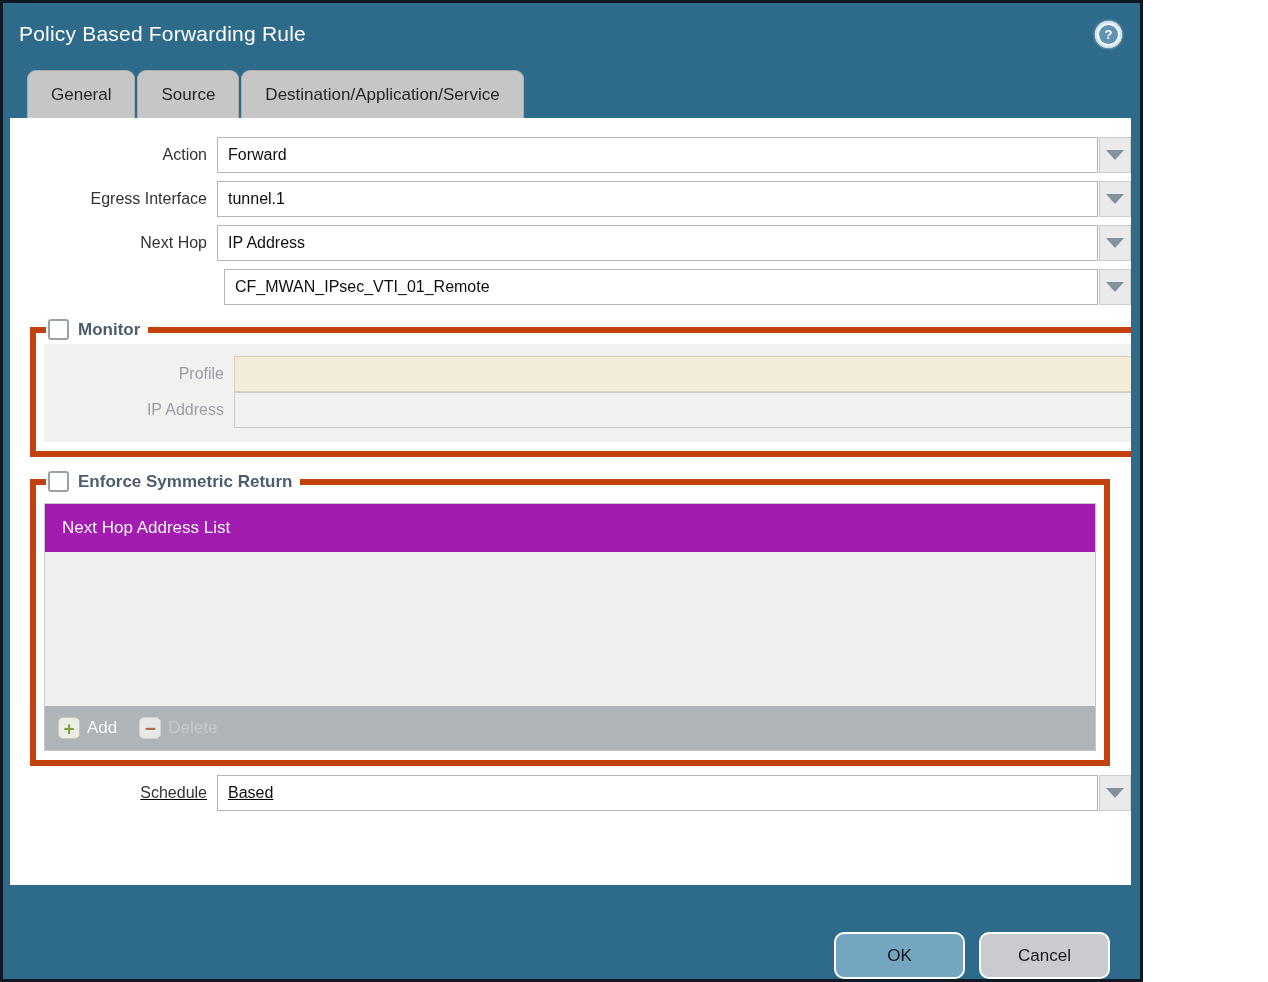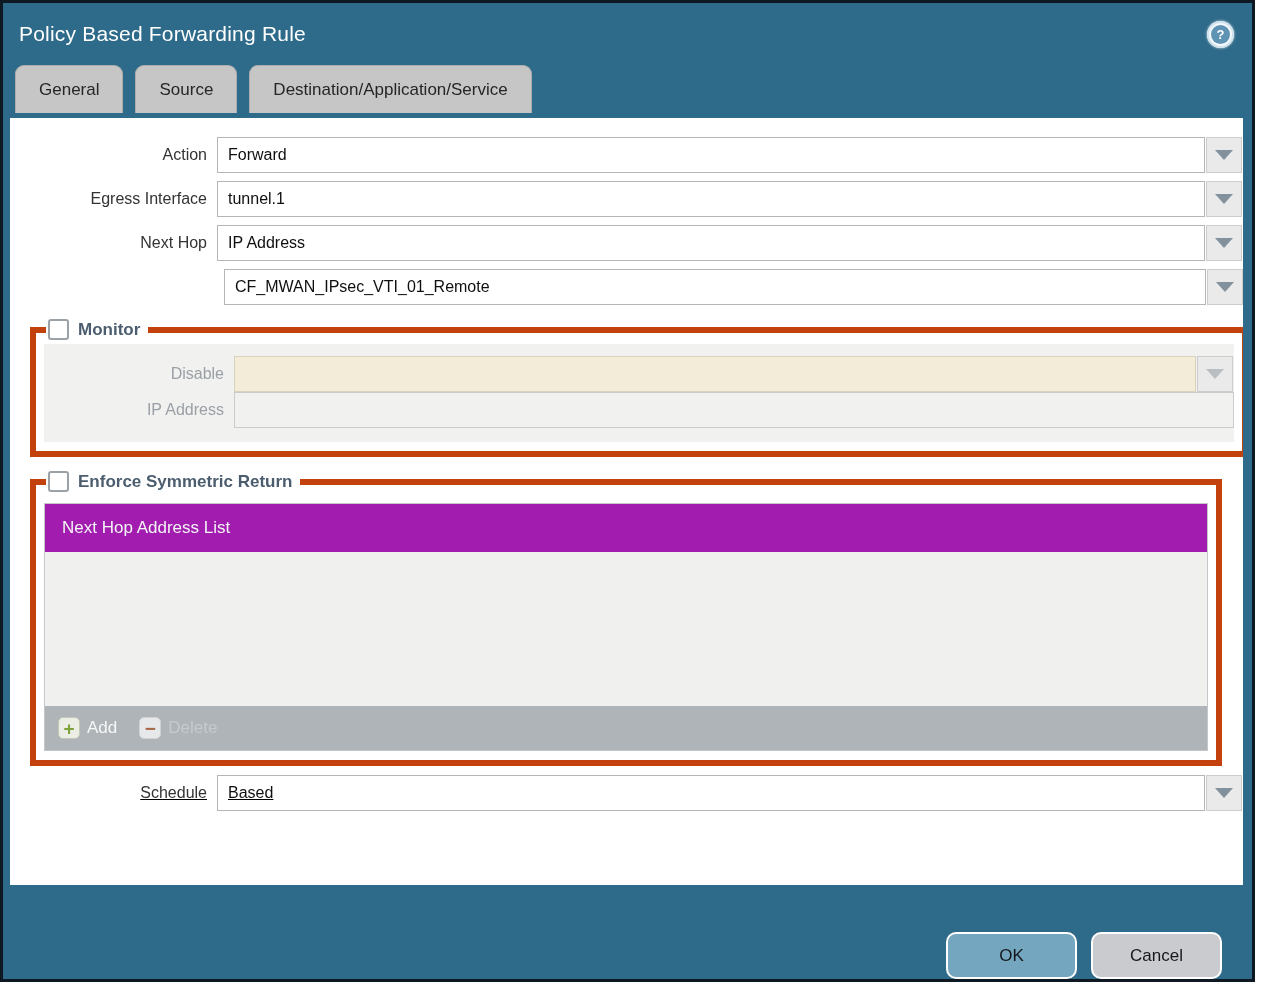--- a/index.html
+++ b/index.html
@@ -1,20 +1,20 @@
 <!DOCTYPE html>
 <html><head>
 <meta charset="utf-8">
 <style>
   * { box-sizing: border-box; margin: 0; padding: 0; }
   html,body { width:1268px; height:982px; }
   body { font-family: "Liberation Sans", sans-serif; }
 
   .frame {
-    width:1255px; height:982px;
+    width:1143px; height:982px;
     background:#2e6a89;
     border:3px solid #0d1822;
     display:flex; flex-direction:column;
     position:relative;
   }
 
   
   .titlebar {
     height:62px; flex:0 0 62px;
     display:flex; align-items:center;
@@ -33,22 +33,22 @@
   .help-q {
     width:19px; height:19px; border-radius:50%;
     background:#5f93b3;
     color:#ffffff; font-size:13px; font-weight:bold;
     display:flex; align-items:center; justify-content:center;
   }
 
   
   .tabs {
     flex:0 0 53px; height:53px;
-    display:flex; align-items:flex-start;
-    padding-left:12px; gap:12px;
+    display:flex; align-items:flex-end;
+    padding-left:24px; gap:2px;
   }
   .tab {
     background:#c6c6c6;
     border:1px solid #adadad; border-bottom:none;
     border-radius:9px 9px 0 0;
     height:48px; padding:0 23px;
     display:flex; align-items:center;
     font-size:17px; color:#262626;
     cursor:pointer; white-space:nowrap;
   }
@@ -236,21 +236,21 @@
       </div>
     </div>
 
     <fieldset>
       <legend>
         <span class="checkbox"></span>
         <span>Monitor</span>
       </legend>
       <div class="monitor-body">
         <div class="monitor-row">
-          <span class="lbl">Disable</span>
+          <span class="lbl">Profile</span>
           <div class="field cream"></div>
           <div class="dd-btn disabled">
             <span class="dd-arrow"></span>
           </div>
         </div>
         <div class="monitor-row">
           <span class="lbl">IP Address</span>
           <div class="field ghost"></div>
         </div>
       </div>

